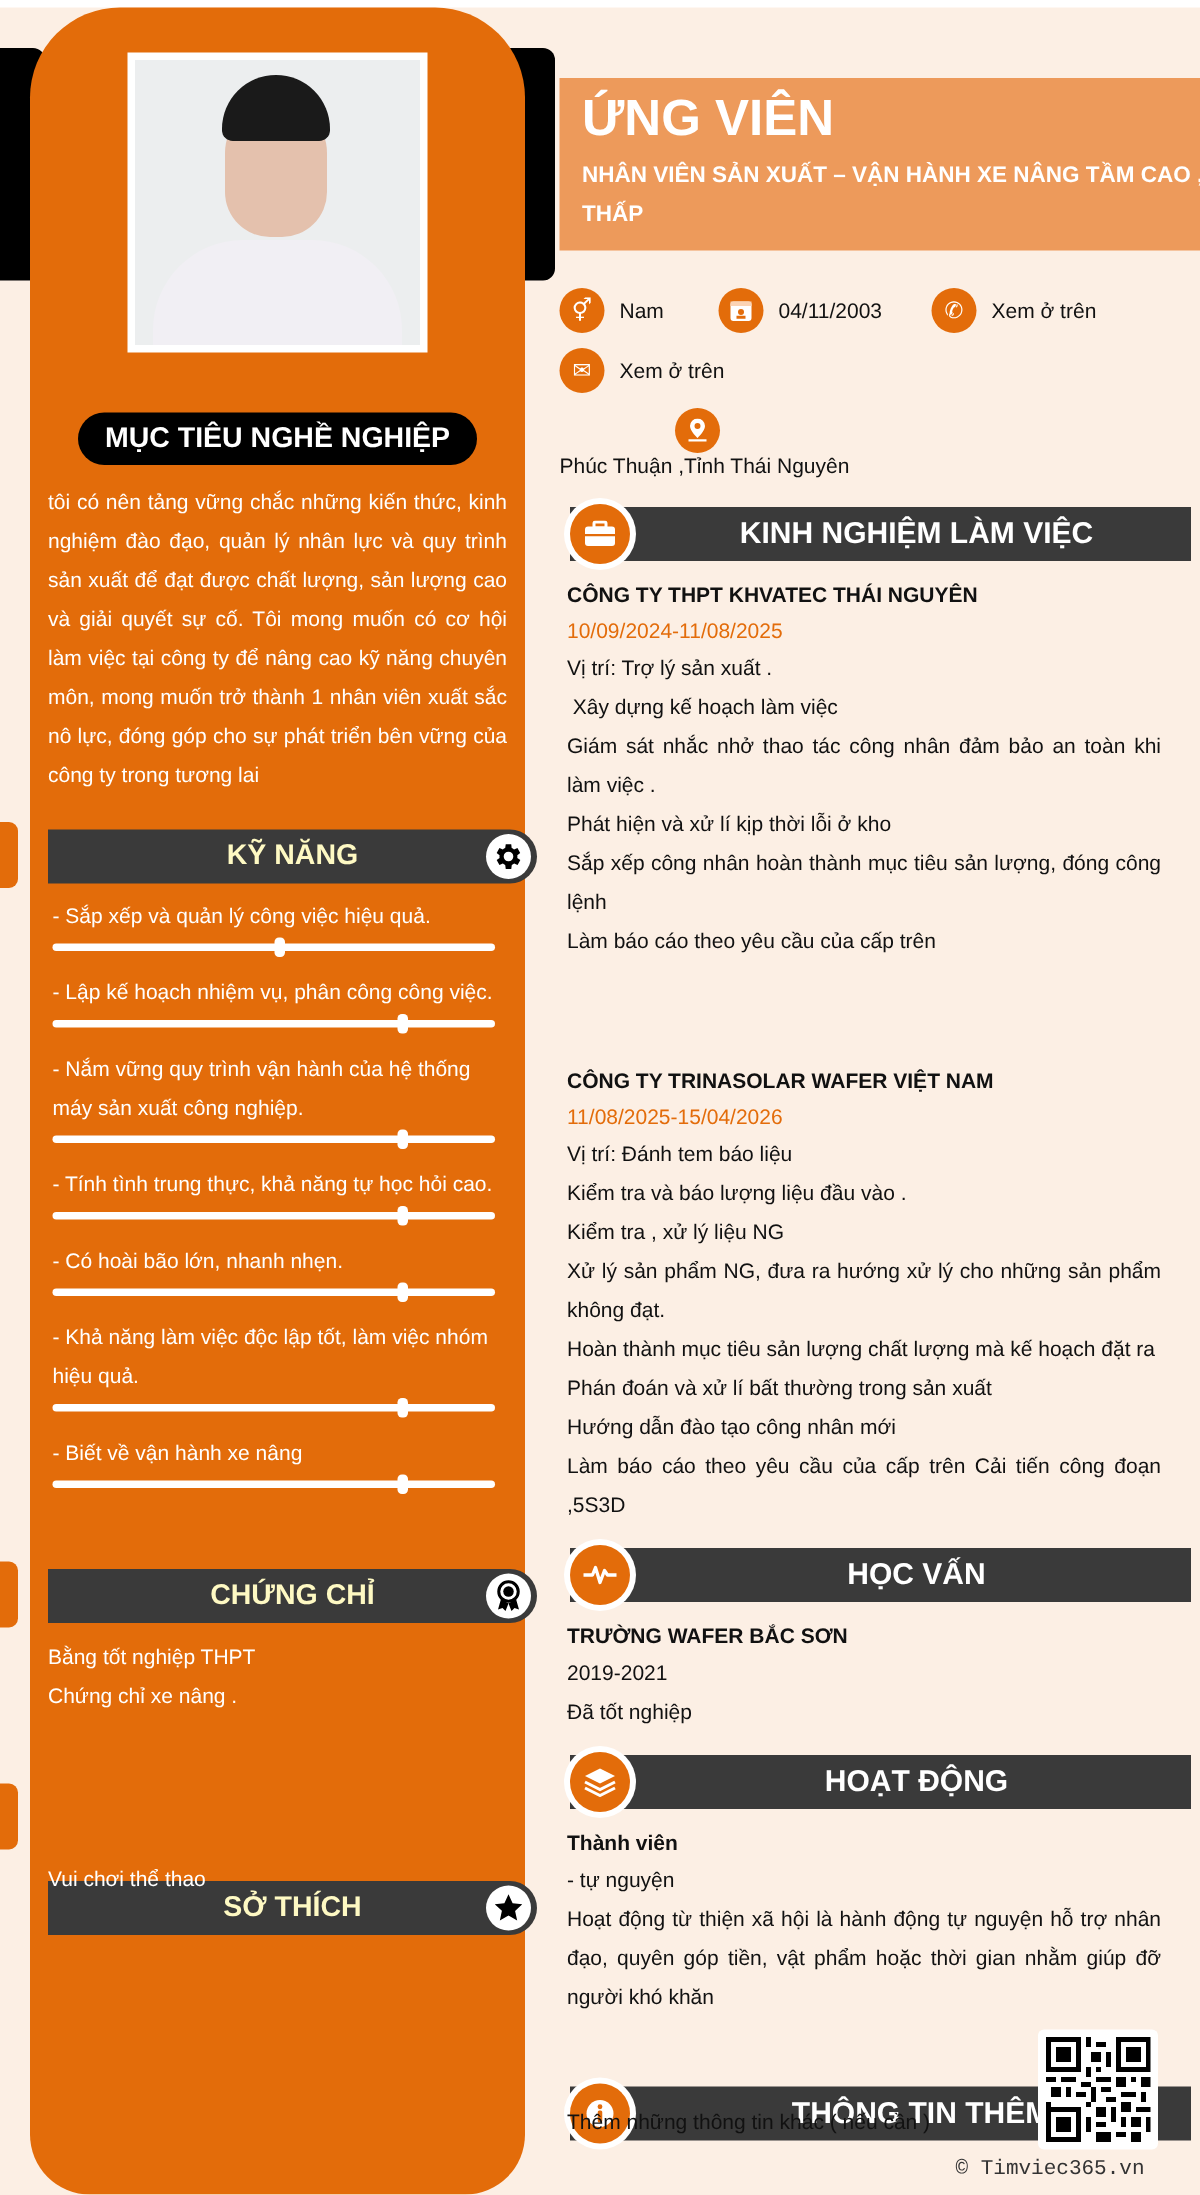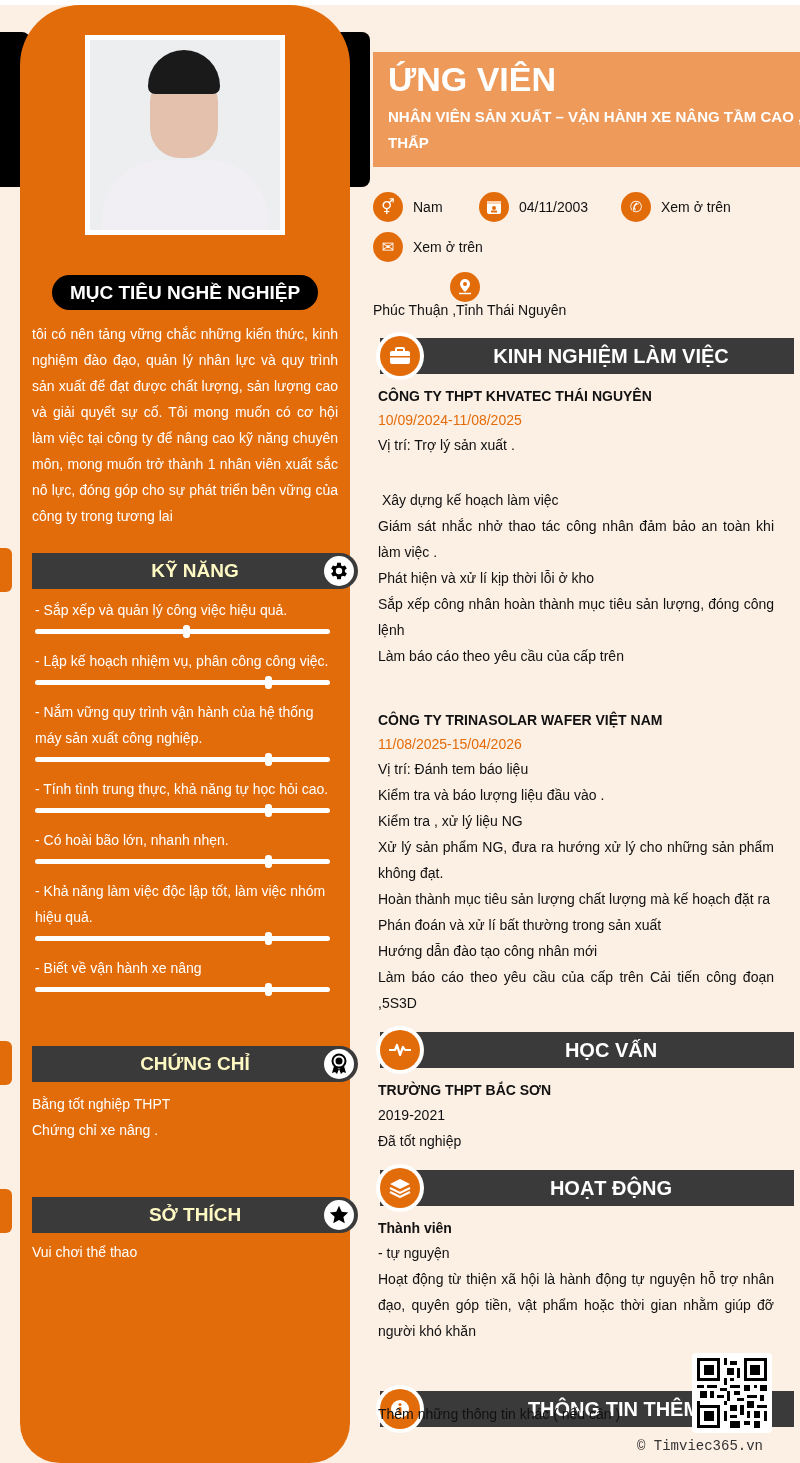--- a/index.html
+++ b/index.html
@@ -135,21 +135,21 @@
           <circle cx="10" cy="8" r="3.5" fill="#000"></circle>
           <path d="M5 13l-2 7 3-1 2 2 2-5M15 13l2 7-3-1-2 2-2-5" fill="#000"></path>
         </svg>
     </span>
   </div>
   <div class="left-list" style="top:1086px;">
     <div>Bằng tốt nghiệp THPT</div>
     <div>Chứng chỉ xe nâng .</div>
   </div>
 
-  <div class="left-section-head" style="top:1192px;">
+  <div class="left-section-head" style="top:1249px;">
     <span>SỞ THÍCH</span>
     <span class="circ-icon">
       <svg width="22" height="22" viewBox="0 0 24 24">
           <path fill="#000" d="M12 2l3 6.5 7 .8-5.2 4.8 1.5 7L12 17.5 5.7 21l1.5-7L2 9.3l7-.8z"></path>
         </svg>
     </span>
   </div>
   <div class="left-list" style="top:1234px;">
     <div>Vui chơi thể thao</div>
   </div>
@@ -207,21 +207,21 @@
         </svg>
   </span>
     </span>
   <span class="stitle">KINH NGHIỆM LÀM VIỆC</span>
 </div>
 
 <div class="block" style="top:384px;">
   <div class="company">CÔNG TY THPT KHVATEC THÁI NGUYÊN</div>
   <div class="date">10/09/2024-11/08/2025</div>
   <div>Vị trí: Trợ lý sản xuất .</div>
-  <div style="white-space:pre;margin-top:29px;"> Xây dựng kế hoạch làm việc</div>
+  <div style="white-space:pre;"> Xây dựng kế hoạch làm việc</div>
   <div>Giám sát nhắc nhở thao tác công nhân đảm bảo an toàn khi làm việc .</div>
   <div>Phát hiện và xử lí kịp thời lỗi ở kho</div>
   <div>Sắp xếp công nhân hoàn thành mục tiêu sản lượng, đóng công lệnh</div>
   <div>Làm báo cáo theo yêu cầu của cấp trên</div>
 </div>
 
 <div class="block" style="top:708px;">
   <div class="company">CÔNG TY TRINASOLAR WAFER VIỆT NAM</div>
   <div class="date">11/08/2025-15/04/2026</div>
   <div>Vị trí: Đánh tem báo liệu</div>
@@ -238,21 +238,21 @@
   <span class="sicon">
       <span class="inner">
     <svg width="24" height="14" viewBox="0 0 24 14">
           <path d="M1 7h6l2-5 3 10 3-8 2 3h6" fill="none" stroke="#fff" stroke-width="2.2" stroke-linejoin="round"></path>
         </svg>
   </span>
     </span>
   <span class="stitle">HỌC VẤN</span>
 </div>
 <div class="block" style="top:1078px;">
-  <div class="company">TRƯỜNG THPT BẮC SƠN</div>
+  <div class="company">TRƯỜNG WAFER BẮC SƠN</div>
   <div>2019-2021</div>
   <div>Đã tốt nghiệp</div>
 </div>
 
 <div class="sec-head" style="top:1170px;">
   <span class="sicon">
       <span class="inner">
     <svg width="22" height="20" viewBox="0 0 22 20">
           <path d="M11 1l10 5-10 5L1 6z" fill="#fff"></path>
           <path d="M1 10l10 5 10-5M1 14l10 5 10-5" fill="none" stroke="#fff" stroke-width="2"></path>

